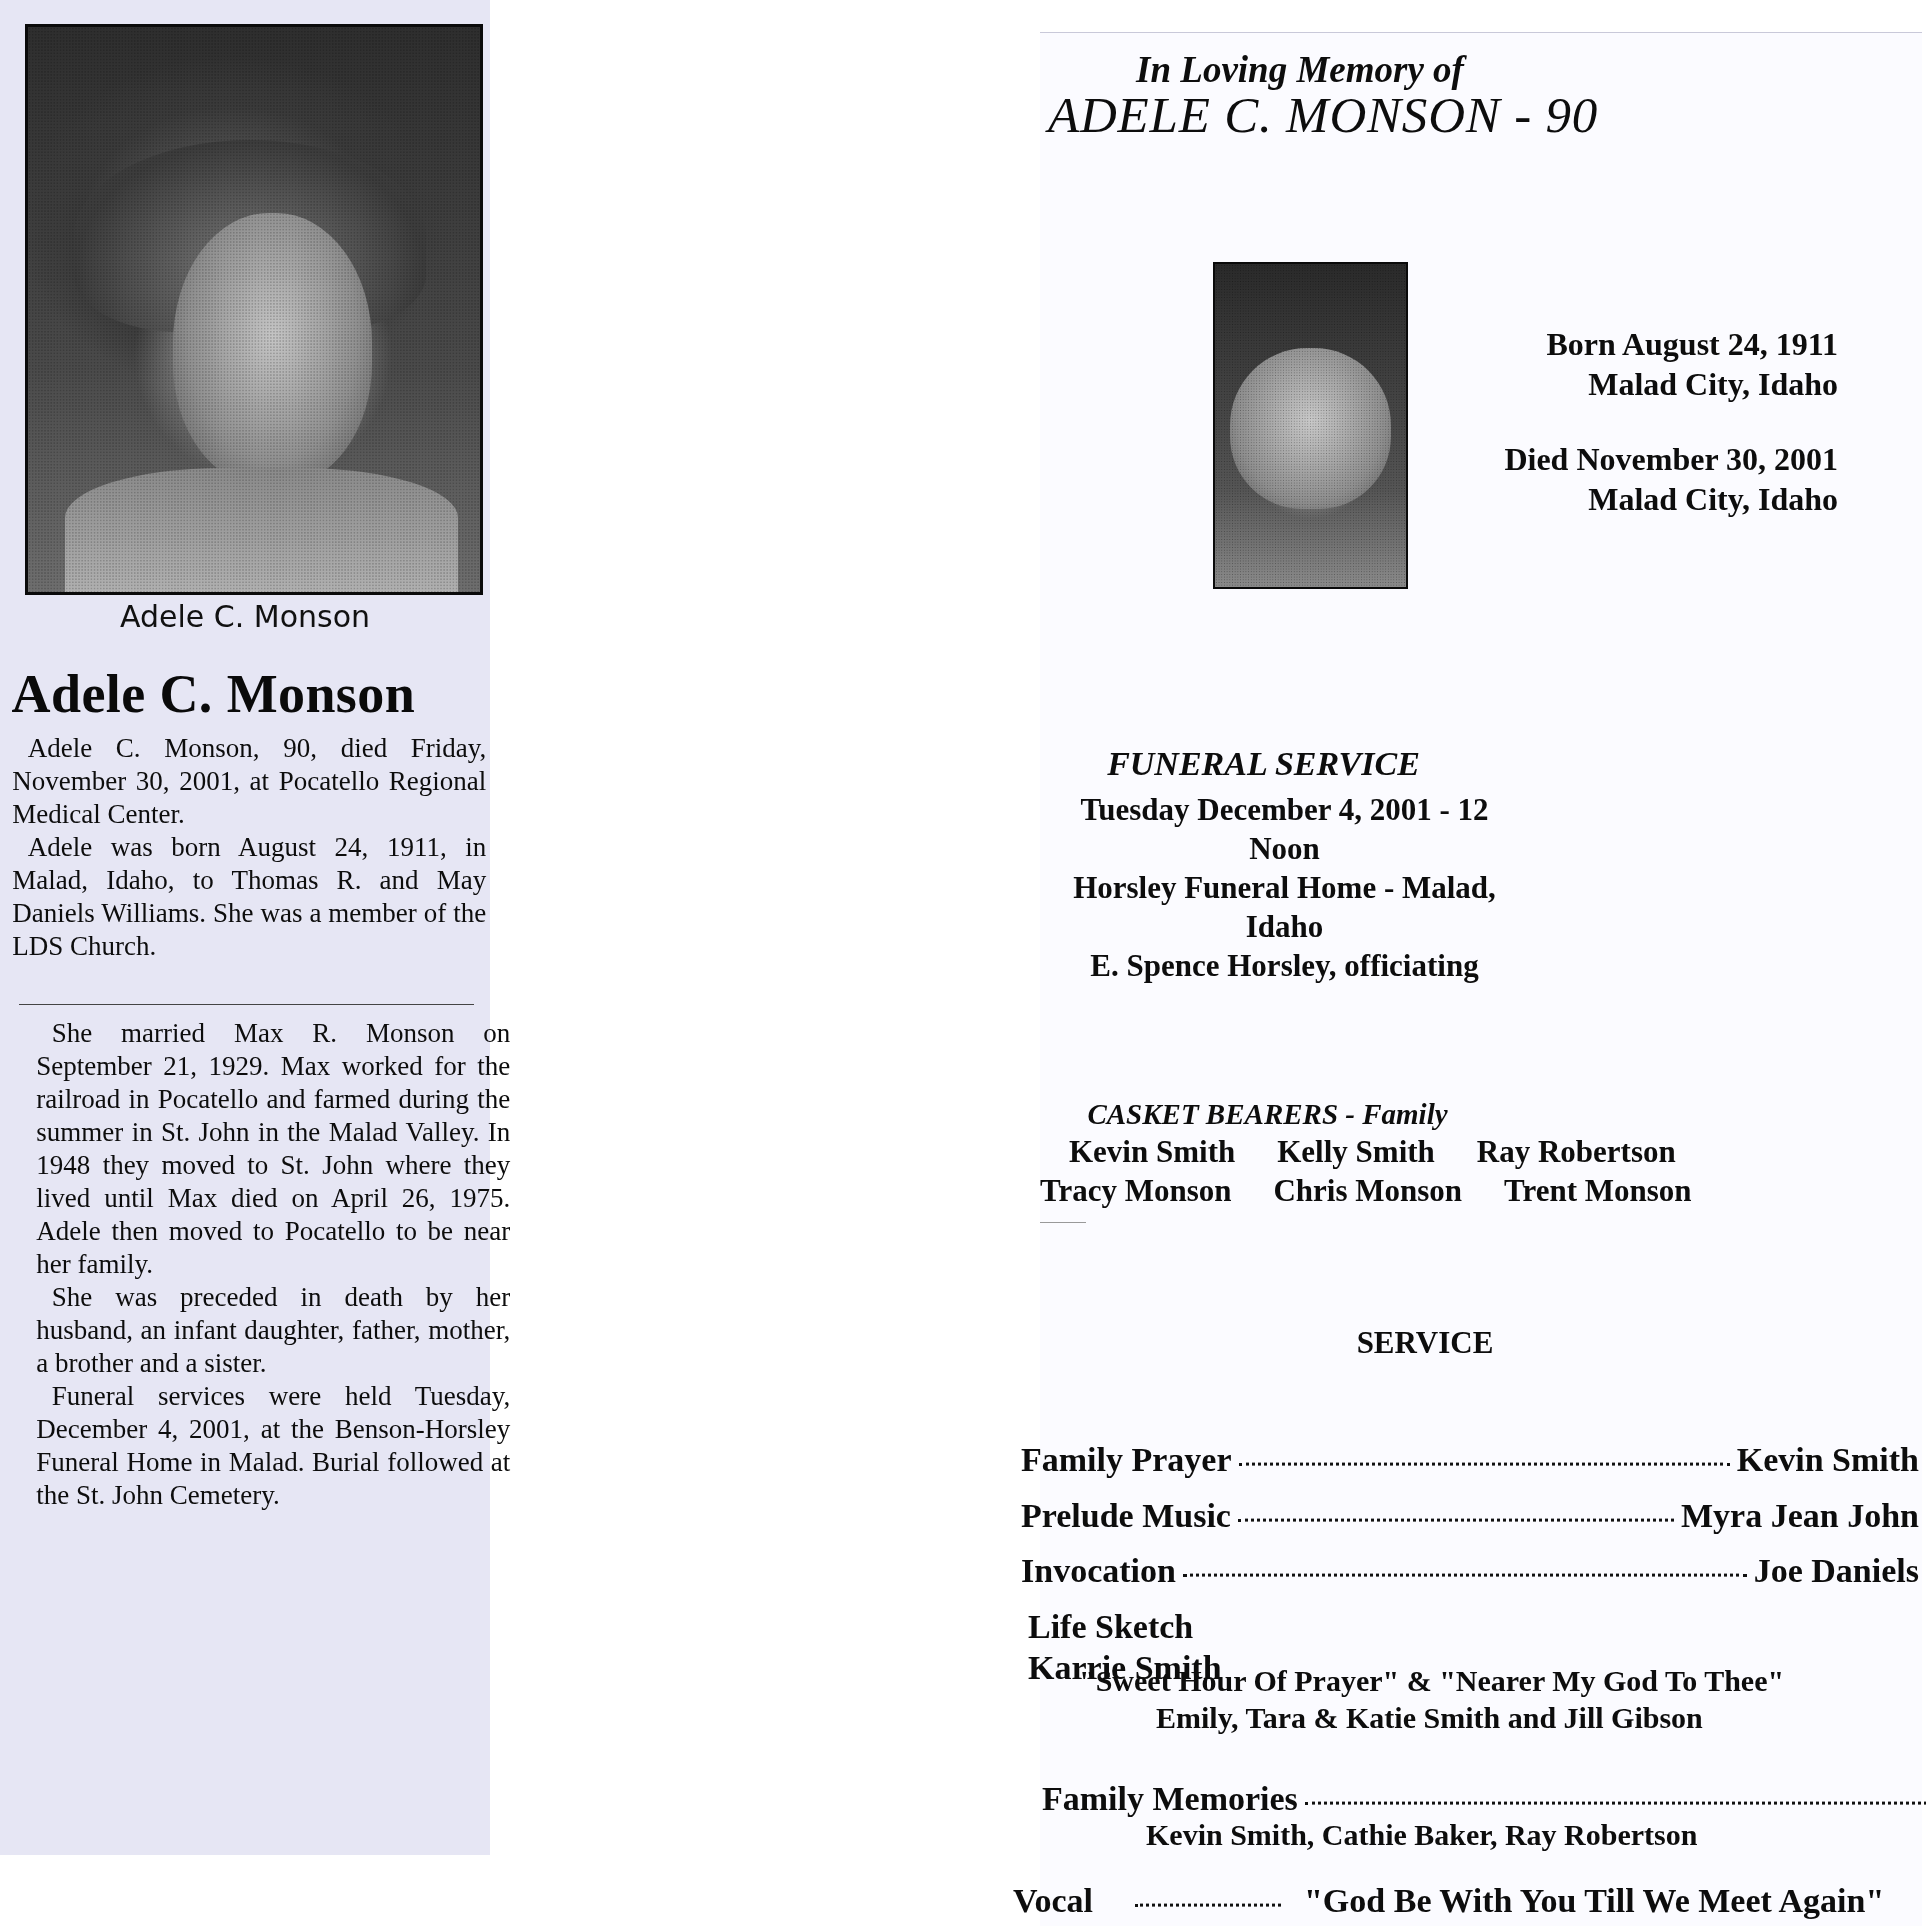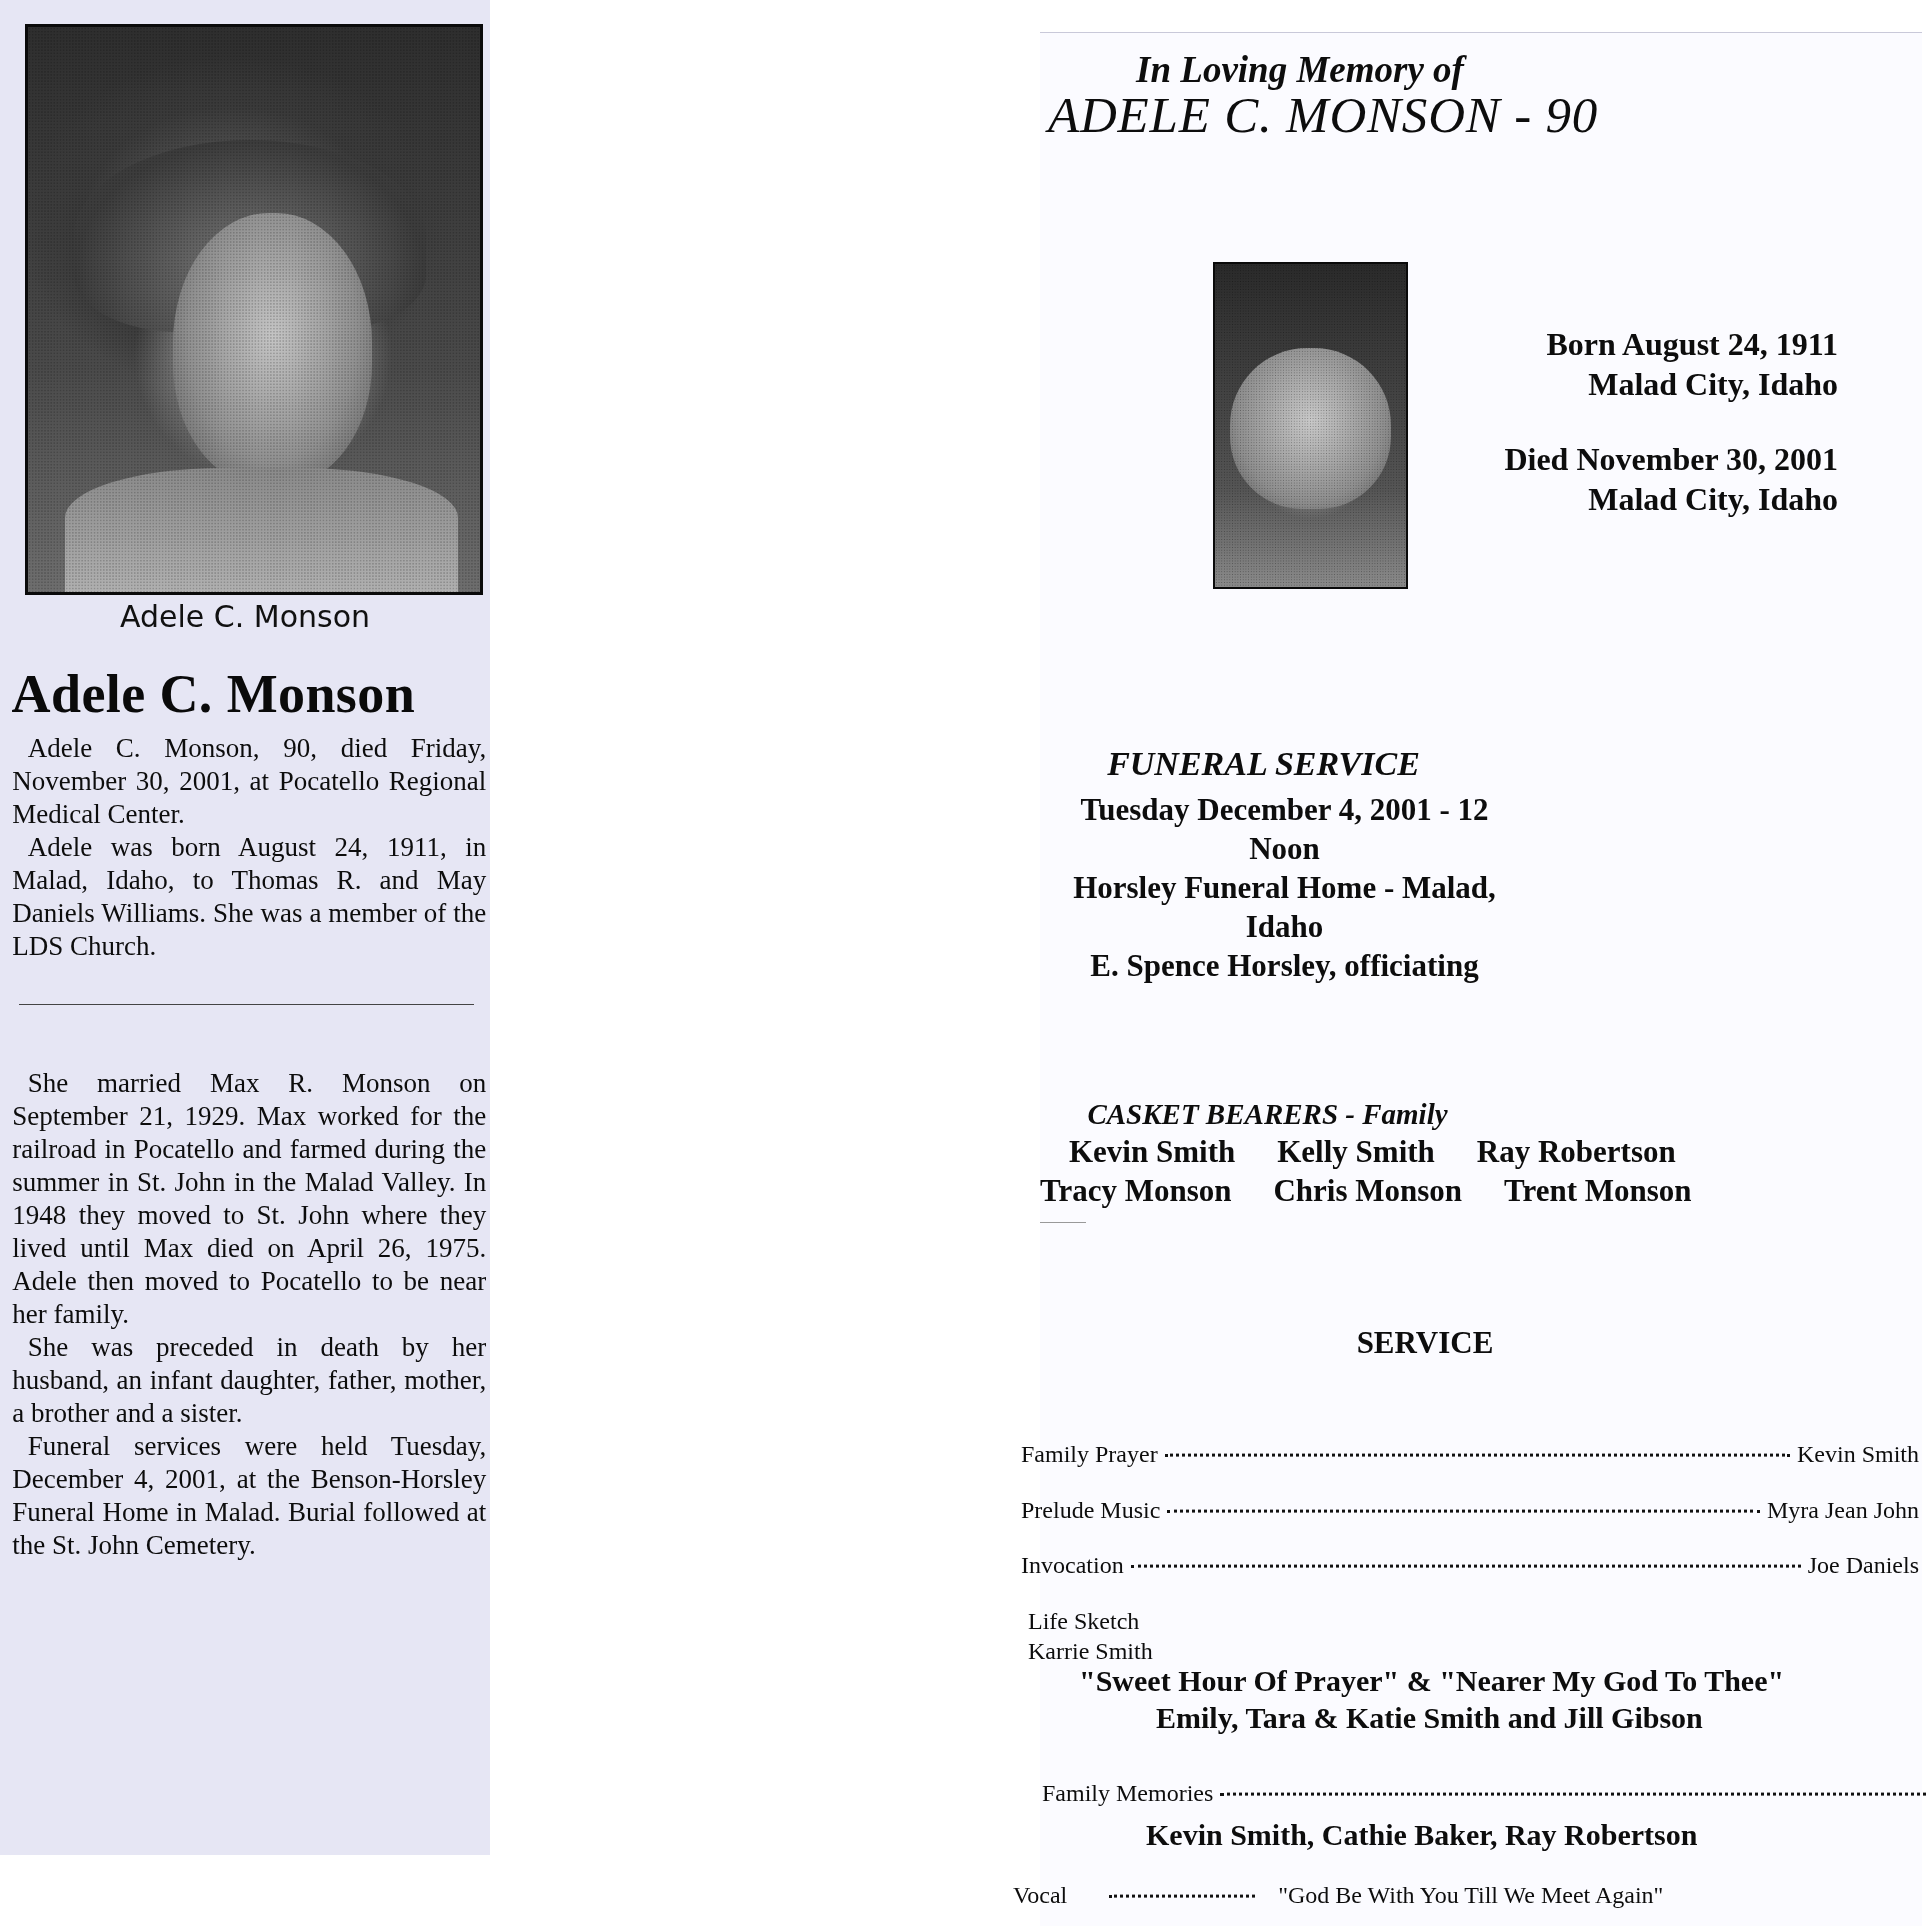--- a/index.html
+++ b/index.html
@@ -16,21 +16,21 @@
     .clip-photo .face { position: absolute; left: 32%; top: 33%; width: 44%; height: 48%; background: radial-gradient(ellipse at 50% 45%, #c4c4c4 0%, #909090 60%, #5a5a5a 100%); border-radius: 48% 48% 45% 45%; }
     .clip-photo .hair { position: absolute; left: 10%; top: 20%; width: 78%; height: 34%; background: radial-gradient(ellipse at 50% 70%, #7a7a7a 0%, #3c3c3c 70%); border-radius: 50% 50% 30% 30%; }
     .clip-photo .halftone { position: absolute; inset: 0; background-image: radial-gradient(#000 0.5px, transparent 0.6px); background-size: 3.1px 3.1px; opacity: .35; }
 
     .clip-caption { position: absolute; left: 0; width: 490px; top: 599px; text-align: center; font-family: "DejaVu Sans", sans-serif; font-size: 30px; color: #111; }
     .clip-headline { position: absolute; left: 11.6px; top: 663px; font-family: "Liberation Serif", serif; font-weight: bold; font-size: 54px; letter-spacing: 0.4px; color: #0a0a0a; }
     .clip-body { position: absolute; left: 12.3px; width: 474px; font-size: 27px; line-height: 33px; text-align: justify; color: #0d0d0d; }
     .clip-body p { margin: 0; text-indent: 15.4px; }
     .clip-body-a { top: 732px; }
     .clip-rule { position: absolute; left: 19px; width: 455px; top: 1004px; height: 0; border-top: 1.2px solid #444; }
-    .clip-body-b { top: 1067px; }
+    .clip-body-b { top: 1017px; margin-left: 24px; }
 
     
     .program { position: absolute; left: 1040px; top: 32px; width: 882px; height: 2311px; background: #fbfbff; }
     .prog-topline { position: absolute; left: 1040px; top: 32px; width: 882px; border-top: 1.5px solid #c9c9d9; }
     .memory-line { position: absolute; left: 1040px; width: 520px; top: 48px; text-align: center; font-style: italic; font-weight: bold; font-size: 37px; }
     .name-line { position: absolute; left: 1048px; top: 86px; font-style: italic; font-weight: normal; font-size: 51px; letter-spacing: 0.8px; }
     .pp { position: absolute; left: 1213px; top: 262px; width: 195px; height: 327px; border: 2.3px solid #0a0a0a; box-sizing: border-box; overflow: hidden; background: #333; }
     .pp .bg { position: absolute; inset: 0; background:
         radial-gradient(ellipse 45% 30% at 50% 55%, #b0b0b0 0%, #808080 55%, transparent 80%),
         linear-gradient(180deg, #2a2a2a 0%, #555 70%, #8a8a8a 100%); }
@@ -49,21 +49,21 @@
     .cb-title { top: 1098px; left: 1075px; width: 385px; font-style: italic; font-weight: bold; font-size: 29px; }
     .cb-row { position: absolute; display: flex; font-weight: bold; font-size: 31px; }
     .cb-row span { margin-right: 42px; }
     .cb-row-1 { left: 1069px; top: 1134px; }
     .cb-row-2 { left: 1040px; top: 1173px; }
     .cb-dash { position: absolute; left: 1040px; top: 1222px; width: 46px; border-top: 1.2px solid #999; }
 
     .svc-title { top: 1325px; left: 1040px; width: 886px; font-weight: bold; font-size: 31px; padding-left: 0; }
     .svc-title span { display: block; width: 886px; text-align: center; transform: translateX(-58px); }
 
-    .prog-row { position: absolute; left: 1021px; width: 898px; display: flex; align-items: baseline; font-weight: normal; font-size: 24px; }
+    .prog-row { position: absolute; left: 1021px; width: 898px; display: flex; align-items: baseline; font-weight: bold; font-size: 34px; }
     .prog-row .role { white-space: nowrap; }
     .prog-row .dots { flex: 1; margin: 0 7px; border-bottom: 3.9px dotted #111; transform: translateY(-5.4px); height: 0; }
     .prog-row .person { white-space: nowrap; }
     .prog-sub { position: absolute; font-weight: bold; font-size: 30px; white-space: nowrap; }
   </style>
 </head>
 <body>
 
 <section class="clip"></section>
 

